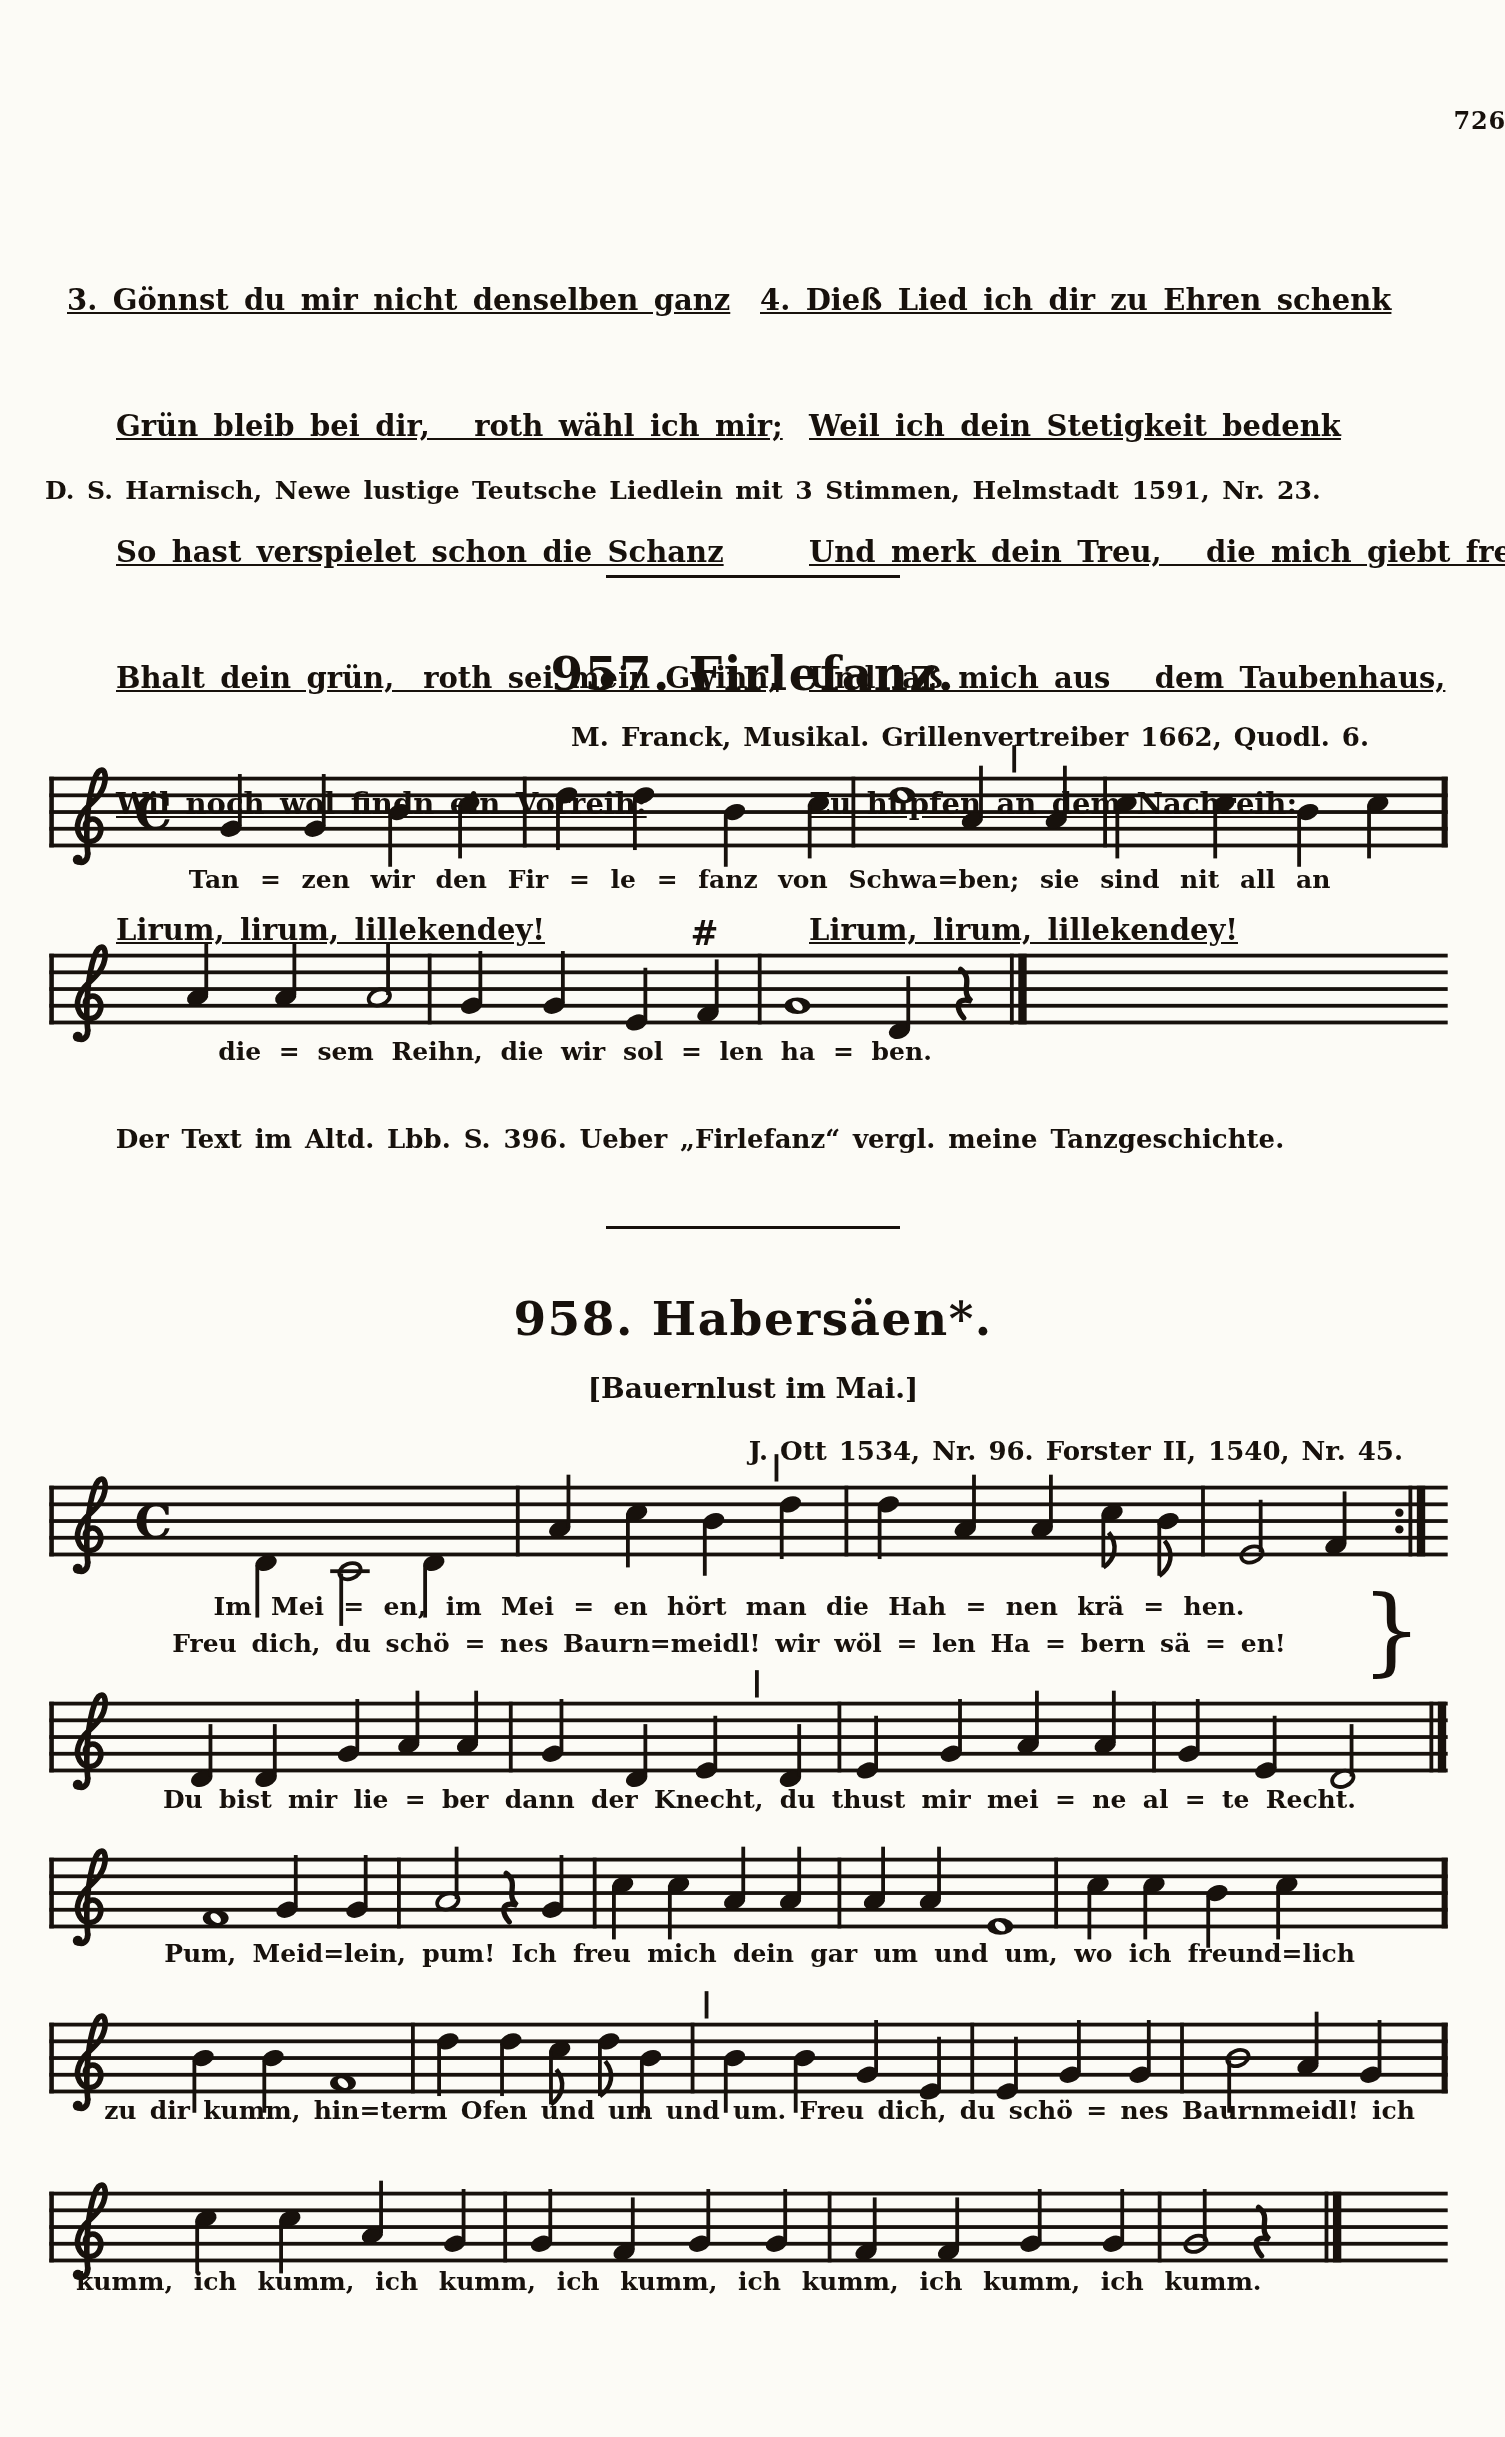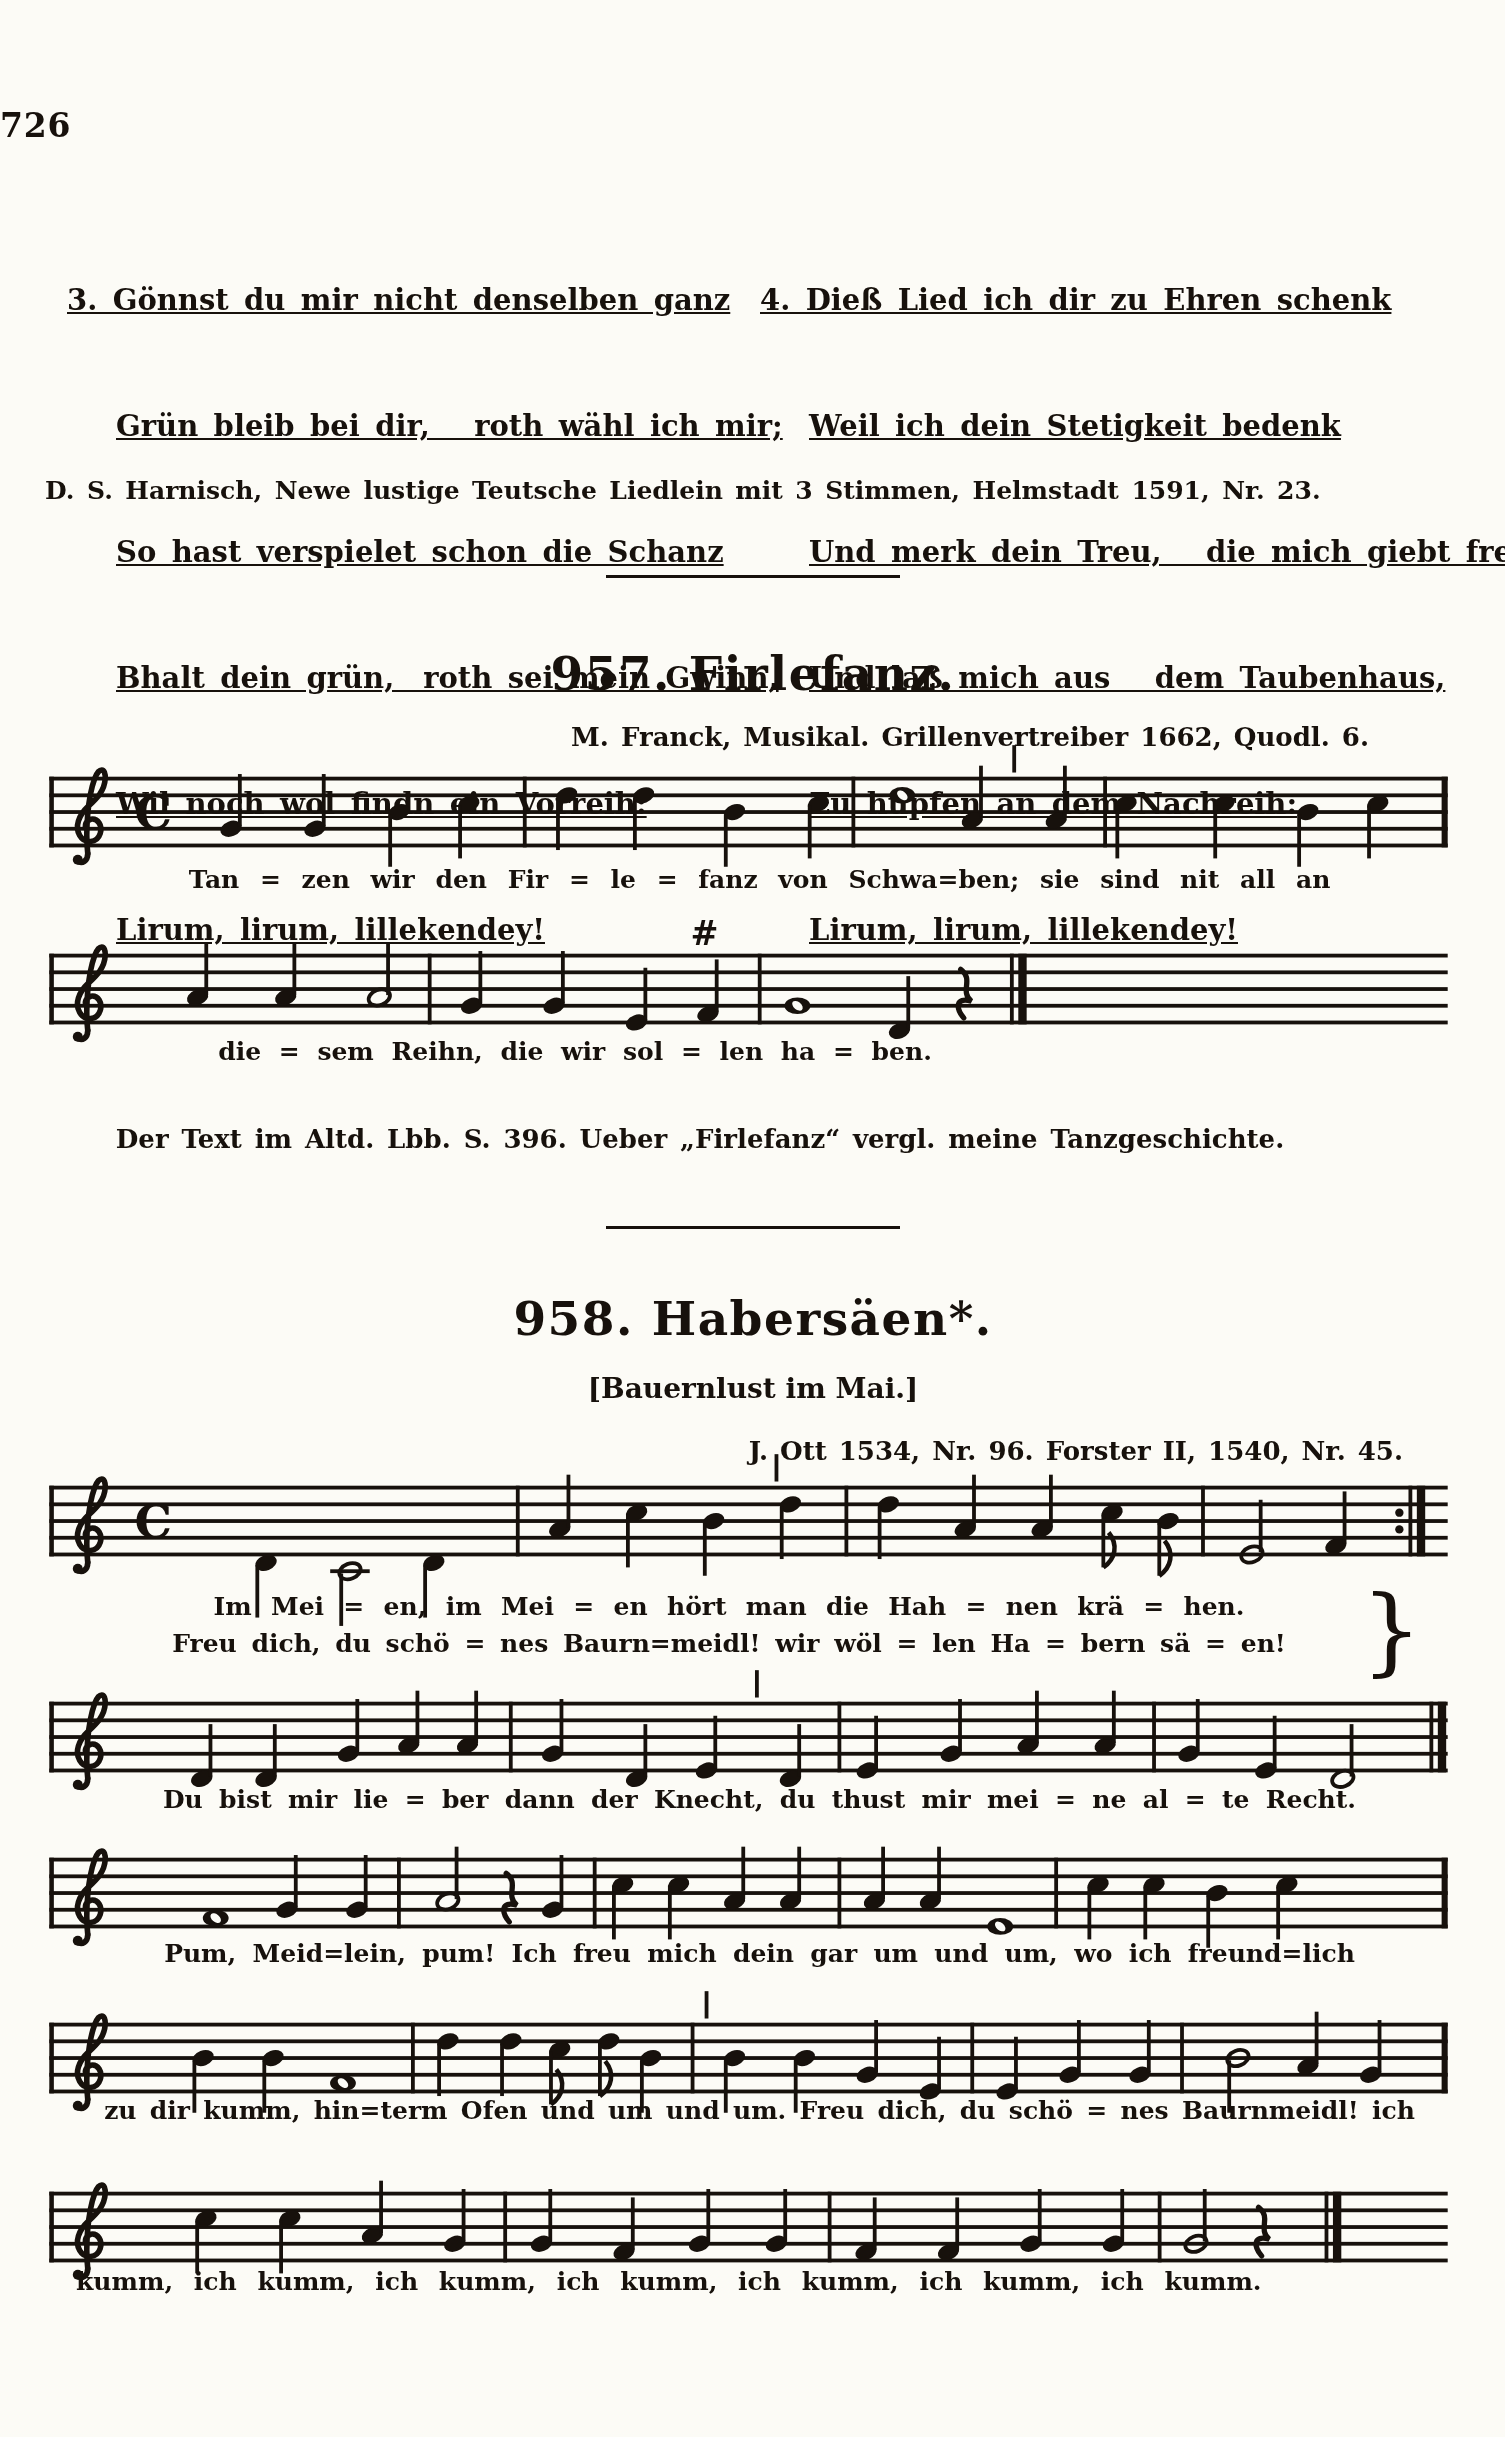--- a/index.html
+++ b/index.html
@@ -1,19 +1,19 @@
 <!DOCTYPE html>
 <html style="font-size:12px"><head>
 <meta charset="utf-8">
 <style>
   html,body{margin:0;padding:0;background:#dedad2;}
   .page{position:relative;width:1506px;height:2438px;background:#fcfbf6;color:#17110c;
         font-family:"DejaVu Serif","Liberation Serif",serif;overflow:hidden;}
   .abs{position:absolute;}
-  .pageno{top:106px;left:0;width:100%;text-align:left;font-size:33px;font-weight:700;letter-spacing:0.8px;}
+  .pageno{top:106px;left:0;width:100%;text-align:right;font-size:24px;font-weight:700;letter-spacing:0.8px;}
   .verse{top:195px;font-size:29px;font-weight:700;line-height:42px;white-space:pre;word-spacing:5.3px;}
   .verse p{margin:0;padding-left:49px;text-decoration:underline;}
   .verse p:first-child{padding-left:0;}
   .v-left{left:67px;}
   .v-right{left:760px;}
   .attrib{top:476px;left:0;width:100%;text-align:left;font-size:25px;font-weight:700;word-spacing:3.8px;padding-left:45px;}
   .rule{height:0;border-top:3px solid #17110c;width:294px;left:606px;}
   .r1{top:575px;}
   .r2{top:1226px;}
   .songtitle{left:0;width:100%;text-align:center;font-size:47px;font-weight:700;letter-spacing:1.5px;}

